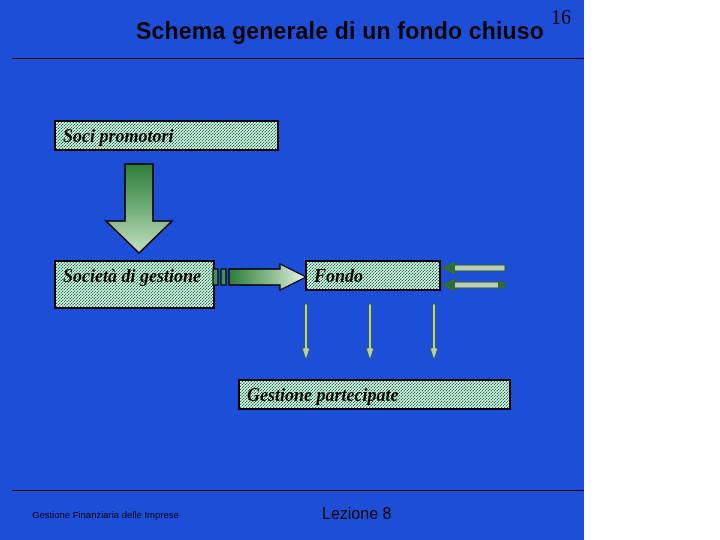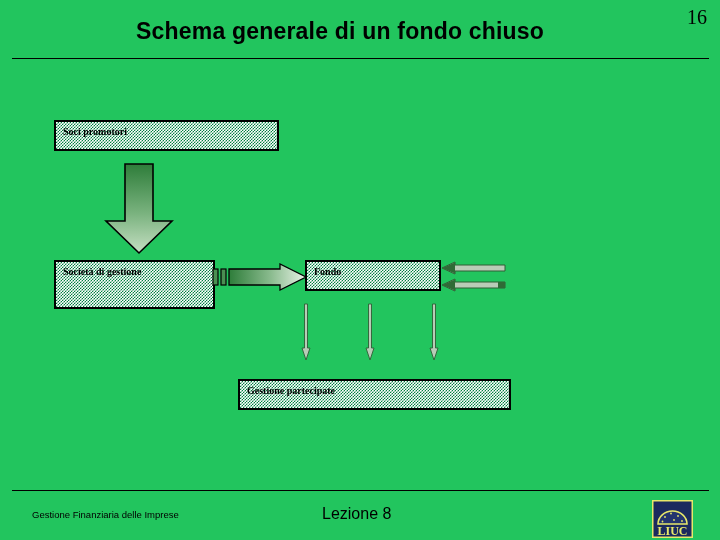--- a/index.html
+++ b/index.html
@@ -5,23 +5,23 @@
   html, body {
     margin: 0;
     padding: 0;
     background: #ffffff;
   }
   body {
     font-family: "Liberation Sans", sans-serif;
   }
   #slide {
     position: relative;
-    width: 720px;
+    width: 584px;
     height: 540px;
-    background: #22c55e;
+    background: #1d4ed8;
     overflow: hidden;
   }
 
   
   #slide-title {
     position: absolute;
     left: 40px;
     top: 18px;
     width: 600px;
     text-align: center;
@@ -96,25 +96,26 @@
       linear-gradient(45deg, #008040 25%, transparent 25%, transparent 75%, #008040 75%);
     background-size: 3px 3px;
     background-position: 0 0, 1.5px 1.5px;
   }
   .dbox .dbox-label {
     position: absolute;
     left: 7px;
     top: 4px;
     font-family: "Liberation Serif", serif;
     font-weight: bold;
-    font-size: 10px;
+    font-size: 18px;
     color: #000000;
     white-space: nowrap;
     text-shadow:
        1px 0 0 rgba(255,255,255,0.0);
+    font-style: italic;
   }
 
   #box-soci-promotori      { left: 54px;  top: 120px; width: 225px; height: 31px; }
   #box-societa-gestione    { left: 54px;  top: 260px; width: 161px; height: 49px; }
   #box-fondo               { left: 305px; top: 260px; width: 136px; height: 31px; }
   #box-sottoscrittori      { left: 504px; top: 259px; width: 158px; height: 30px; }
   #box-imprese-partecipate { left: 238px; top: 379px; width: 273px; height: 31px; }
 
   
   .arrow-svg { position: absolute; }

